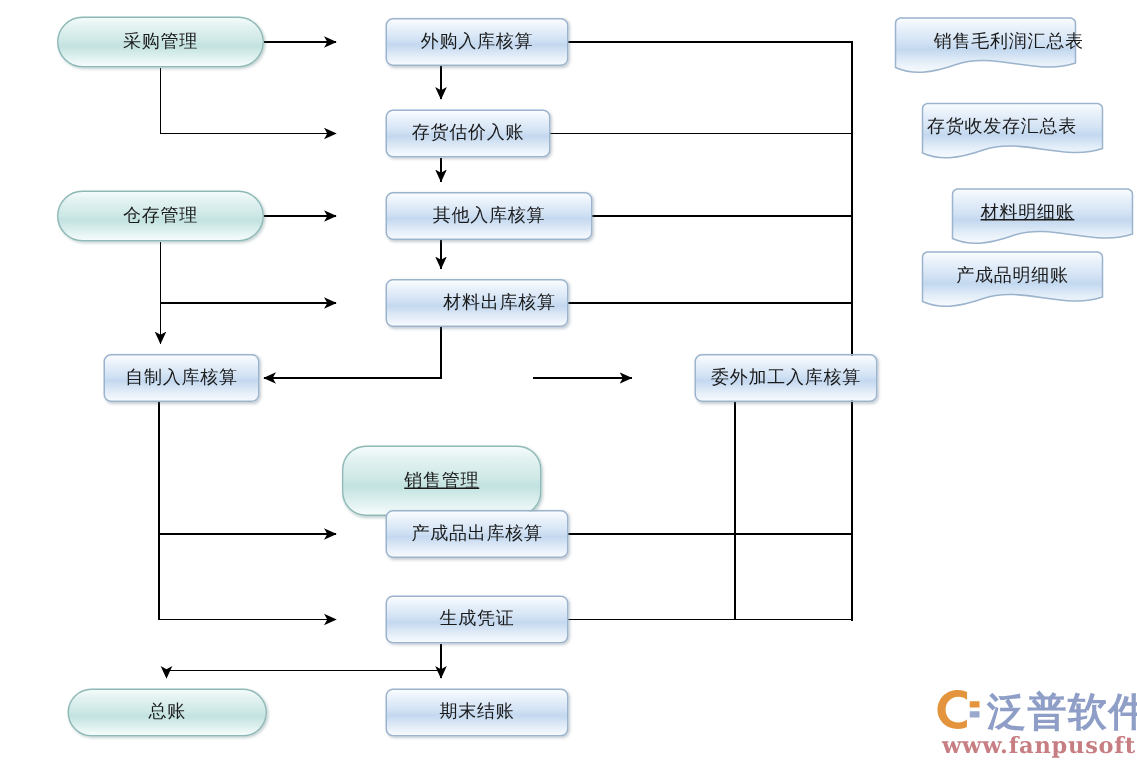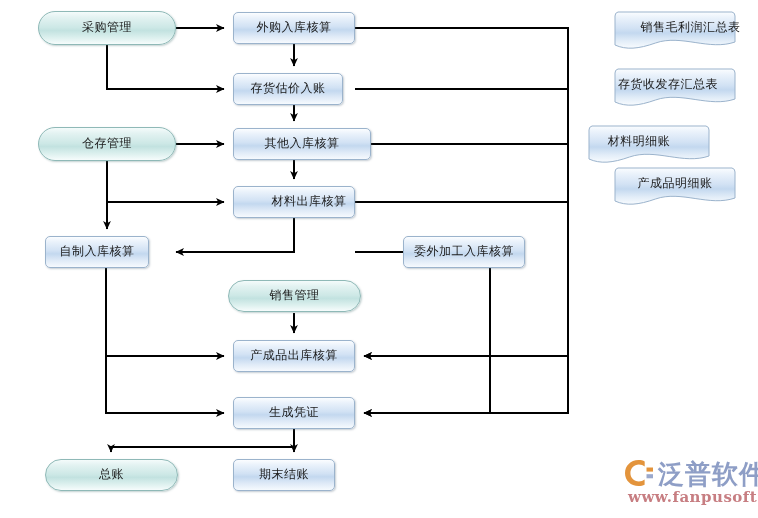--- a/index.html
+++ b/index.html
@@ -38,20 +38,21 @@
     border:1px solid #9bb3cc;
     border-radius:5px;
     background:linear-gradient(180deg,
         #fbfdff 0%,
         #eaf2fb 16%,
         #d2e2f4 45%,
         #c3d8ef 56%,
         #dfeaf7 78%,
         #f6fafe 100%);
     box-shadow:1px 1px 2px rgba(90,110,130,.35);
+    margin-left:24px;
   }
   
   .term{
     border:1px solid #8fb9b7;
     border-radius:22px;
     background:linear-gradient(180deg,
         #f4fbfb 0%,
         #e2f2f1 18%,
         #cde8e6 48%,
         #c2e2e0 58%,
@@ -161,41 +162,41 @@
       </div>
       <div class="node proc" style="left: 233px; top: 128px; width: 138px; height: 32px;">
         <span>其他入库核算</span>
       </div>
       <div class="node proc" style="left: 233px; top: 186px; width: 122px; height: 32px; padding-left: 30px;">
         <span>材料出库核算</span>
       </div>
       <div class="node proc" style="left: 45px; top: 236px; width: 104px; height: 32px;">
         <span>自制入库核算</span>
       </div>
-      <div class="node proc" style="left: 403px; top: 236px; width: 122px; height: 32px;">
+      <div class="node proc" style="left: 439px; top: 236px; width: 122px; height: 32px;">
         <span>委外加工入库核算</span>
       </div>
-      <div class="node term" style="left: 228px; top: 280px; width: 133px; height: 32px; border-radius: 16px;">
+      <div class="node term" style="left: 228px; top: 297px; width: 133px; height: 47px; border-radius: 16px; text-decoration: underline;">
         <span>销售管理</span>
       </div>
       <div class="node proc" style="left: 233px; top: 340px; width: 122px; height: 32px;">
         <span>产成品出库核算</span>
       </div>
       <div class="node proc" style="left: 233px; top: 397px; width: 122px; height: 32px;">
         <span>生成凭证</span>
       </div>
       <div class="node term" style="left: 45px; top: 459px; width: 133px; height: 32px; border-radius: 16px;">
         <span>总账</span>
       </div>
-      <div class="node proc" style="left: 233px; top: 459px; width: 102px; height: 32px;">
+      <div class="node proc" style="left: 233px; top: 459px; width: 122px; height: 32px;">
         <span>期末结账</span>
       </div>
     </div>
   <div id="reports">
-      <div class="node doc" style="left: 614px; top: 11px; width: 122px; height: 40px; padding-left: 31px;">
+      <div class="node doc" style="left: 596px; top: 11px; width: 122px; height: 40px; padding-left: 31px;">
         <svg width="122" height="40" viewBox="0 0 122 40">
           <defs>
             <linearGradient id="dg0" x1="0" y1="0" x2="0" y2="1">
               <stop offset="0" stop-color="#fbfdff"></stop>
               <stop offset="0.16" stop-color="#eaf2fb"></stop>
               <stop offset="0.45" stop-color="#d2e2f4"></stop>
               <stop offset="0.58" stop-color="#c3d8ef"></stop>
               <stop offset="0.80" stop-color="#e2edf8"></stop>
               <stop offset="1" stop-color="#f8fbfe"></stop>
             </linearGradient>
@@ -213,21 +214,21 @@
               <stop offset="0.45" stop-color="#d2e2f4"></stop>
               <stop offset="0.58" stop-color="#c3d8ef"></stop>
               <stop offset="0.80" stop-color="#e2edf8"></stop>
               <stop offset="1" stop-color="#f8fbfe"></stop>
             </linearGradient>
           </defs>
           <path d="M4,1 H118 A4,4 0 0 1 121,5 V31 C95.16,40 67.10000000000001,23 41.480000000000004,32 C24.400000000000002,38 12.200000000000001,39 1,34 V5 A4,4 0 0 1 4,1 Z" fill="url(#dg1)" stroke="#9bb3cc" stroke-width="1"></path>
         </svg>
         <span class="doclabel" style="margin-top: -6px;">存货收发存汇总表</span>
       </div>
-      <div class="node doc" style="left: 588px; top: 125px; width: 102px; height: 40px;">
+      <div class="node doc" style="left: 634px; top: 125px; width: 102px; height: 40px; text-decoration: underline;">
         <svg width="122" height="40" viewBox="0 0 122 40">
           <defs>
             <linearGradient id="dg2" x1="0" y1="0" x2="0" y2="1">
               <stop offset="0" stop-color="#fbfdff"></stop>
               <stop offset="0.16" stop-color="#eaf2fb"></stop>
               <stop offset="0.45" stop-color="#d2e2f4"></stop>
               <stop offset="0.58" stop-color="#c3d8ef"></stop>
               <stop offset="0.80" stop-color="#e2edf8"></stop>
               <stop offset="1" stop-color="#f8fbfe"></stop>
             </linearGradient>

